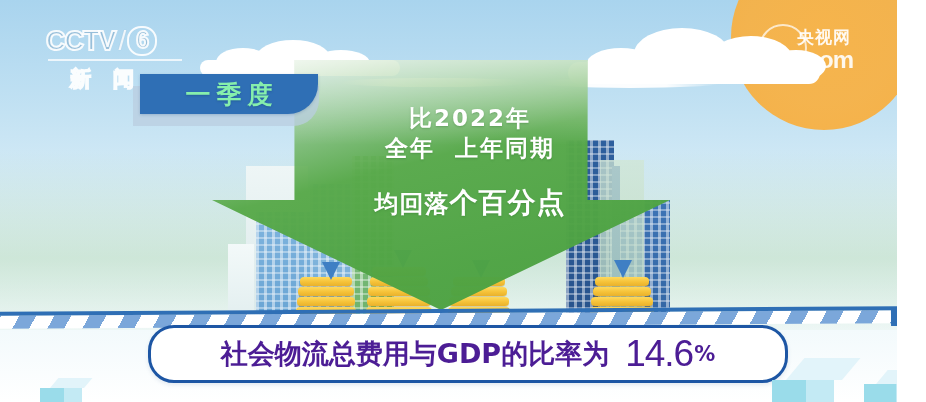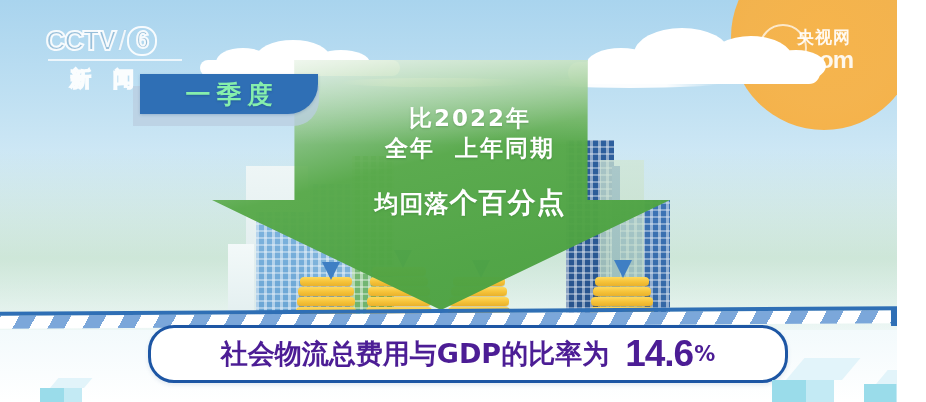--- a/index.html
+++ b/index.html
@@ -250,21 +250,21 @@
   .banner-inner {
     display: flex; align-items: center;
     color: #4c1d95;
     font-family: "DejaVu Sans", sans-serif;
     white-space: nowrap;
   }
   .banner-text {
     font-size: 27px; font-weight: bold; letter-spacing: 0px;
   }
   .banner-num {
-    font-size: 37px; font-weight: bold; margin-left: 16px;
+    font-size: 37px; font-weight: normal; margin-left: 16px;
     font-family: "Liberation Sans", sans-serif;
     letter-spacing: -1px;
   }
   .banner-pct { font-size: 21px; font-weight: bold; margin-left: 1px; }
 
   
   .box3d { position: absolute; }
   .box3d .top {
     position: absolute; left: 0; top: 0;
     background: #e2f4fa;

